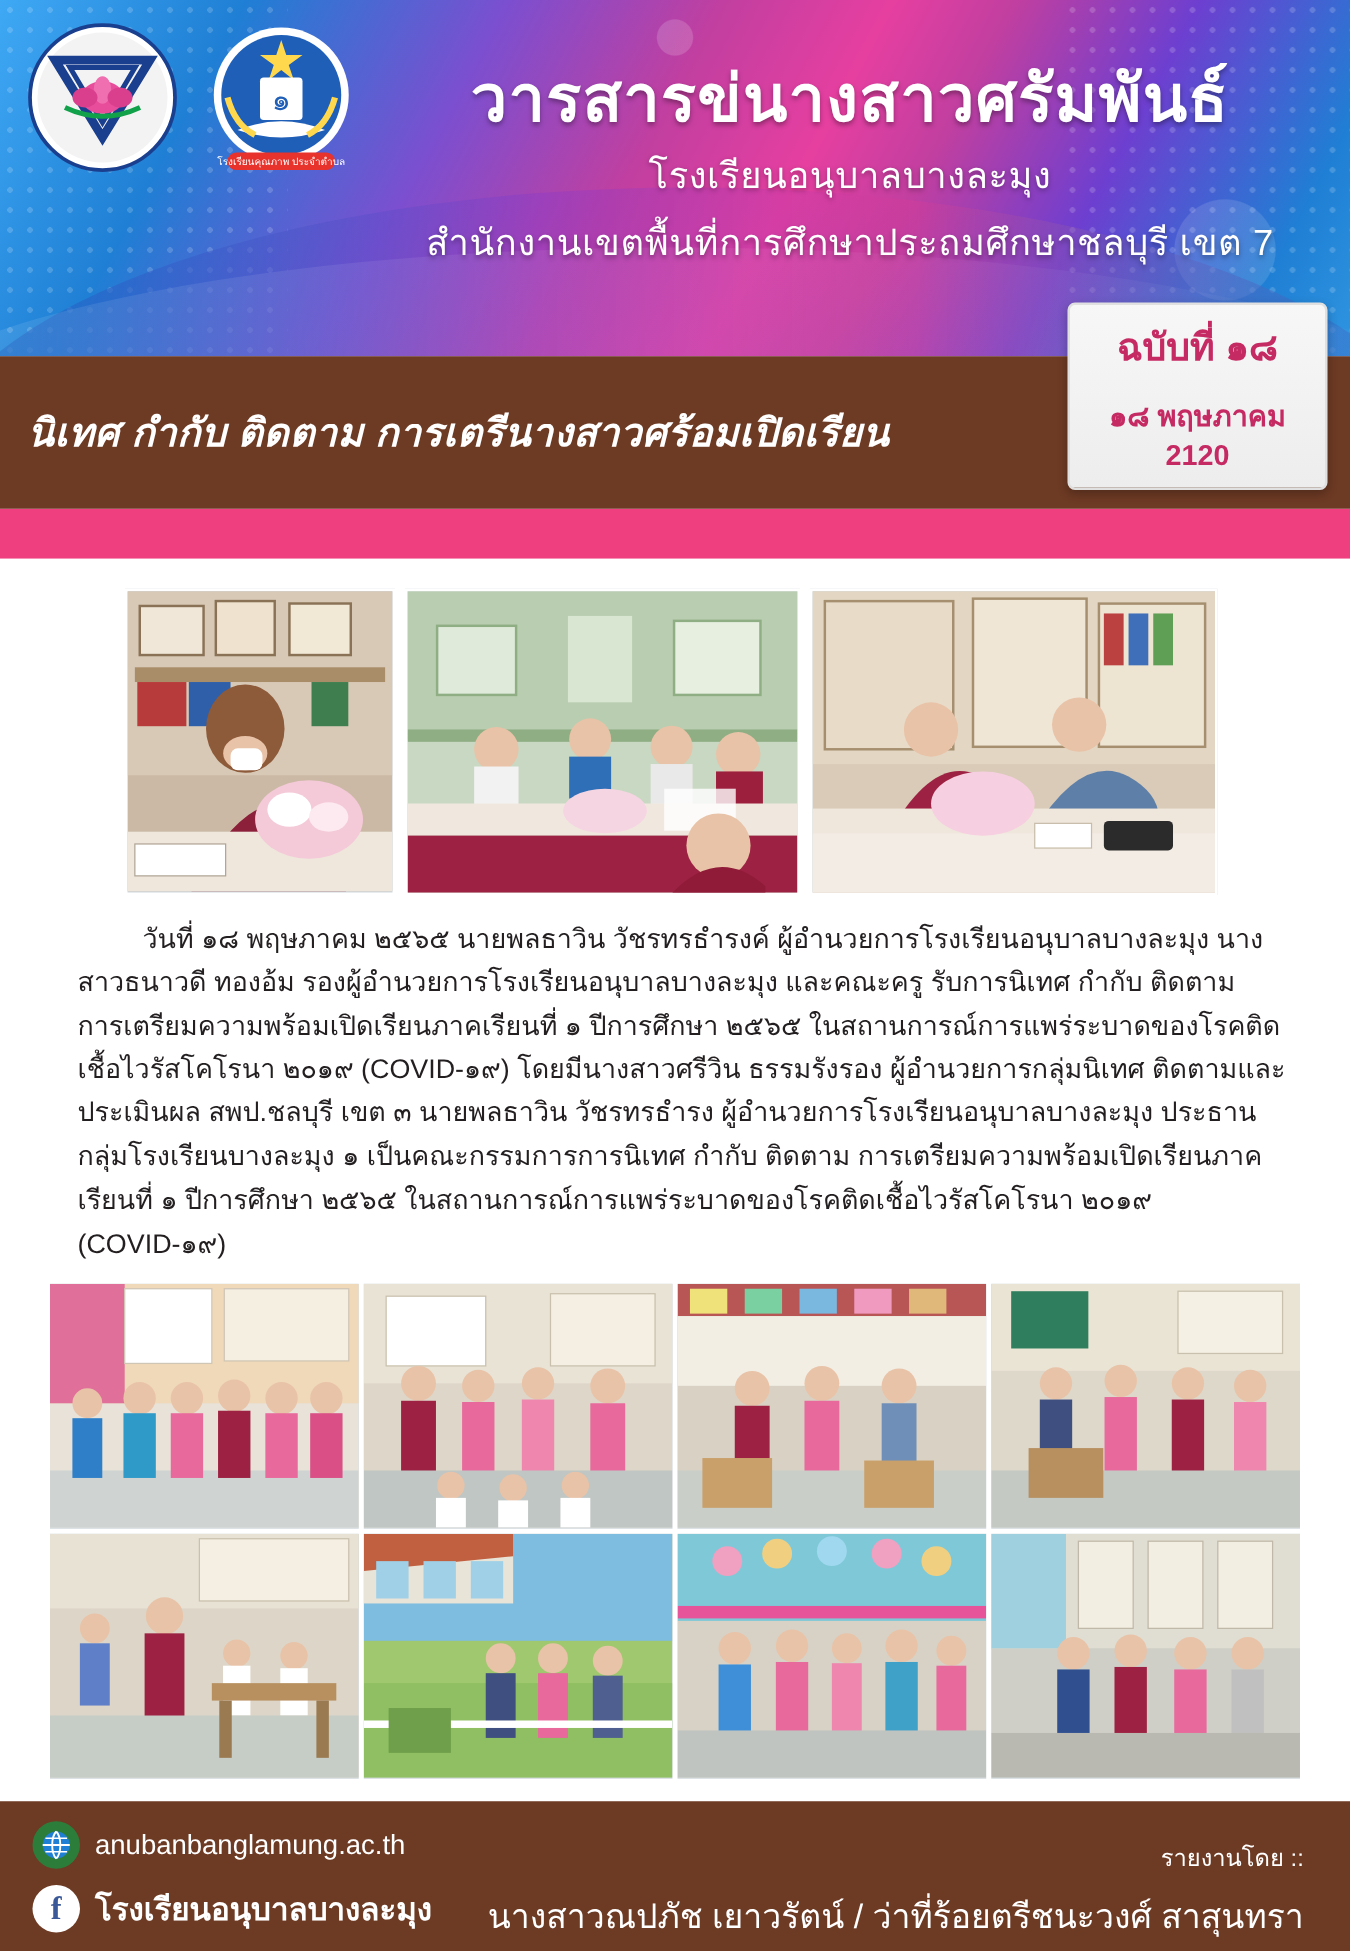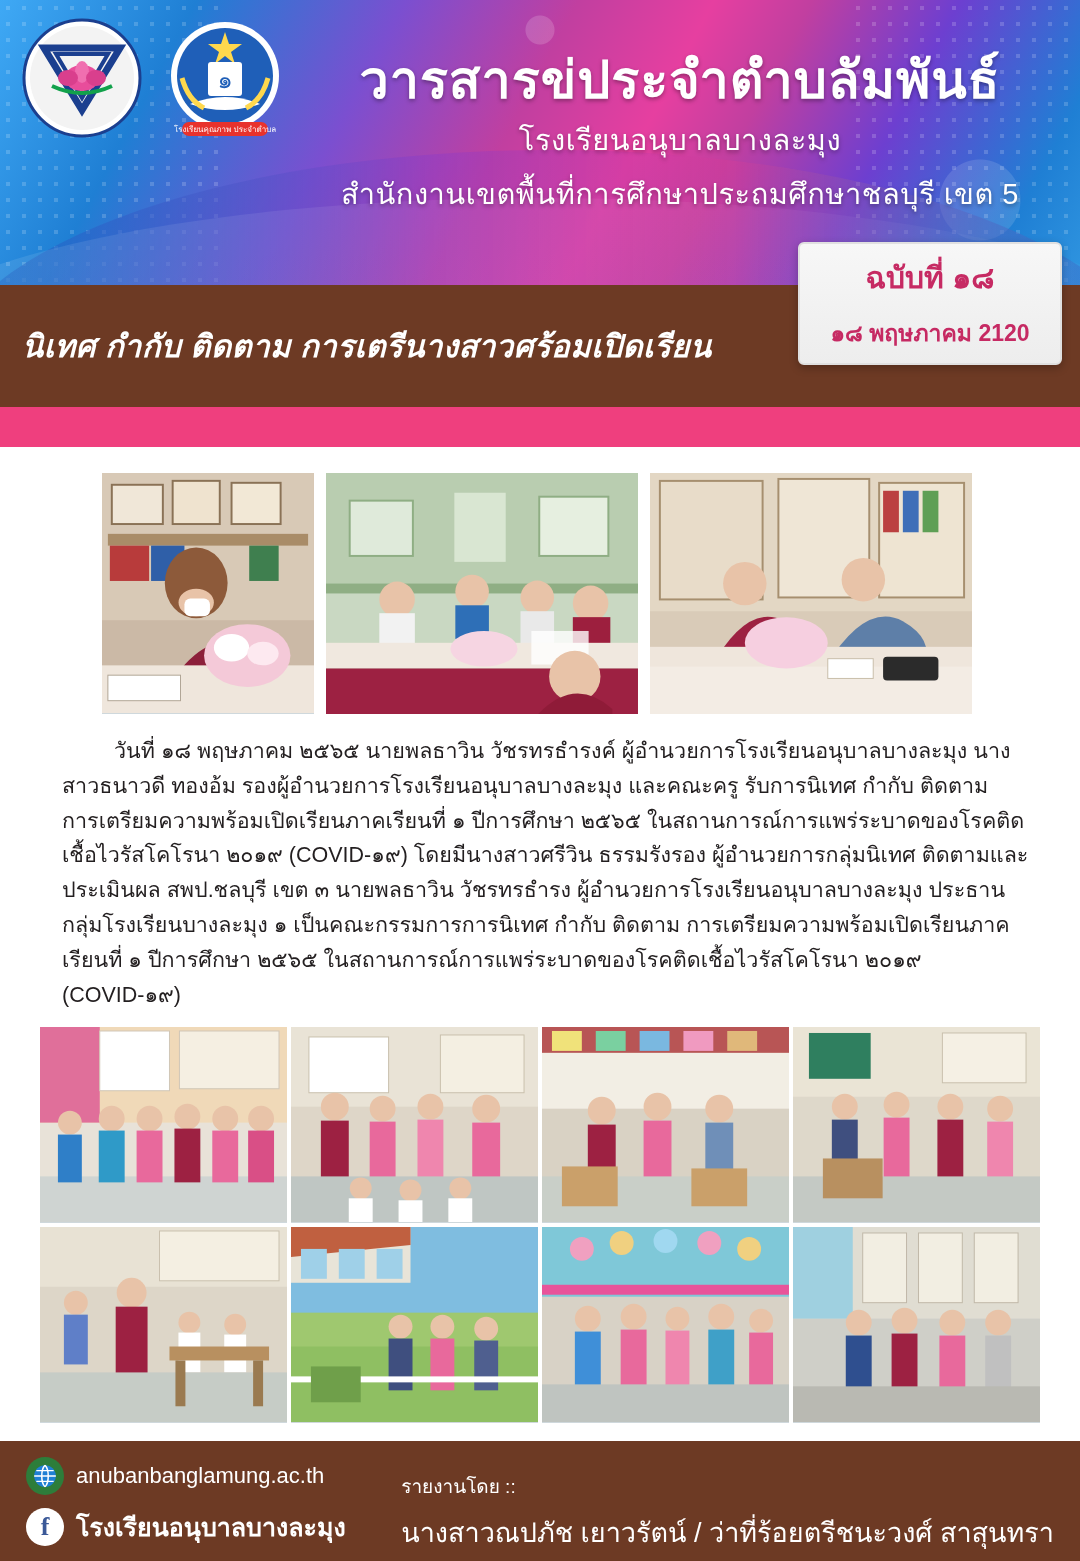--- a/index.html
+++ b/index.html
@@ -104,21 +104,21 @@
     font-size: 31px;
     font-weight: bold;
     font-style: italic;
     padding-left: 22px;
     letter-spacing: .5px;
   }
 
   .issue-box {
     position: absolute;
     right: 18px; top: -43px;
-    width: 264px;
+    width: 208px;
     background: linear-gradient(180deg, #f7f7f7, #ededed);
     border: 2px solid #e0e0e0;
     border-radius: 6px;
     box-shadow: 0 3px 8px rgba(0,0,0,.25);
     text-align: center;
     padding: 10px 6px 12px;
   }
   .issue-box .no {
     color: #c62a63;
     font-size: 30px;
@@ -187,21 +187,22 @@
   .footer .line {
     display: flex;
     align-items: center;
     gap: 12px;
     margin-bottom: 12px;
   }
   .footer .url { font-size: 22px; }
   .footer .school { font-size: 25px; font-weight: bold; }
   .footer .right {
     position: absolute;
-    right: 26px; top: 30px;
+    right: 37px; top: 30px;
+    text-align: right;
   }
   .footer .right .rep { font-size: 19px; margin-bottom: 10px; }
   .footer .right .names { font-size: 27px; }
 
   .icon-circle {
     width: 38px; height: 38px;
     border-radius: 50%;
     display: inline-flex;
     align-items: center;
     justify-content: center;
@@ -245,23 +246,23 @@
         <text x="65" y="70" font-size="24" text-anchor="middle" fill="#1f5fb8" font-family="Liberation Serif, serif">๑</text>
         <path d="M30 86 q35 -14 70 0 q-35 12 -70 0Z" fill="#ffffff"></path>
         <path d="M22 60 q6 22 22 30" fill="none" stroke="#ffd84d" stroke-width="5"></path>
         <path d="M108 60 q-6 22 -22 30" fill="none" stroke="#ffd84d" stroke-width="5"></path>
         <rect x="22" y="104" width="86" height="14" rx="7" fill="#e8322c"></rect>
         <text x="65" y="114" font-size="8" text-anchor="middle" fill="#ffffff" font-family="Liberation Sans, sans-serif">โรงเรียนคุณภาพ ประจำตำบล</text>
       </svg>
     </div>
 
     <div class="masthead">
-      <div class="t1">วารสารข่ประจำตำบลัมพันธ์</div>
+      <div class="t1">วารสารข่นางสาวศรัมพันธ์</div>
       <div class="t2">โรงเรียนอนุบาลบางละมุง</div>
-      <div class="t3">สำนักงานเขตพื้นที่การศึกษาประถมศึกษาชลบุรี เขต 5</div>
+      <div class="t3">สำนักงานเขตพื้นที่การศึกษาประถมศึกษาชลบุรี เขต 7</div>
     </div>
   </div>
 
   <div class="titlebar">
     <div class="headline">นิเทศ  กำกับ  ติดตาม  การเตรีนางสาวศร้อมเปิดเรียน</div>
     <div class="issue-box">
       <div class="no">ฉบับที่ ๑๘</div>
       <div class="date">๑๘ พฤษภาคม 2120</div>
     </div>
   </div>

